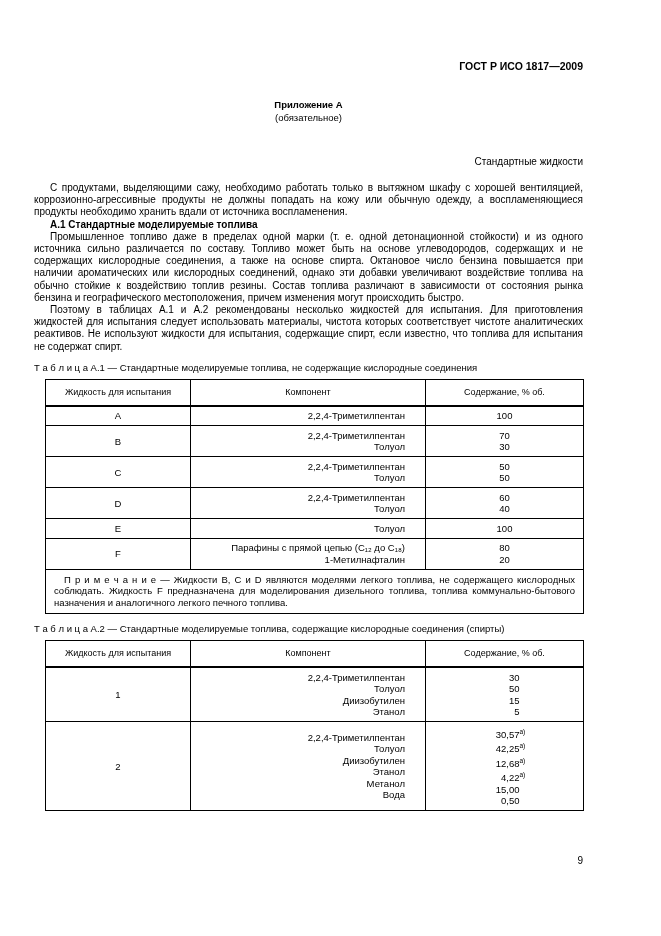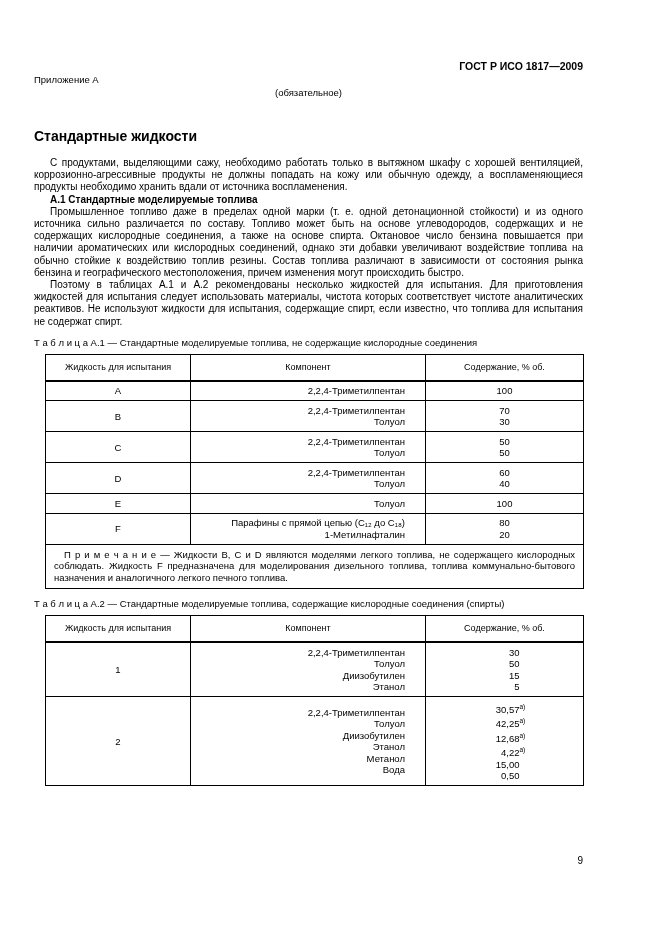--- a/index.html
+++ b/index.html
@@ -20,35 +20,37 @@
     width: 549px;
   }
   .doc-header {
     margin-top: 60px;
     text-align: right;
     font-weight: bold;
     font-size: 10.5px;
     line-height: 13px;
   }
   .app-title {
-    font-weight: normal;
+    margin-top: 25px;
+    text-align: center;
+    font-weight: bold;
     font-size: 9.5px;
     line-height: 13px;
   }
   .app-sub {
     text-align: center;
     font-weight: normal;
     font-size: 9.5px;
     line-height: 13px;
   }
   .main-heading {
     margin-top: 31px;
-    text-align: left;
-    font-weight: bold;
-    font-size: 14px;
+    text-align: right;
+    font-weight: normal;
+    font-size: 10px;
     line-height: 13px;
   }
   .body-block { margin-top: 14px; }
   p.body {
     margin: 0;
     font-size: 10px;
     line-height: 12.2px;
     text-align: justify;
     text-indent: 16px;
   }

